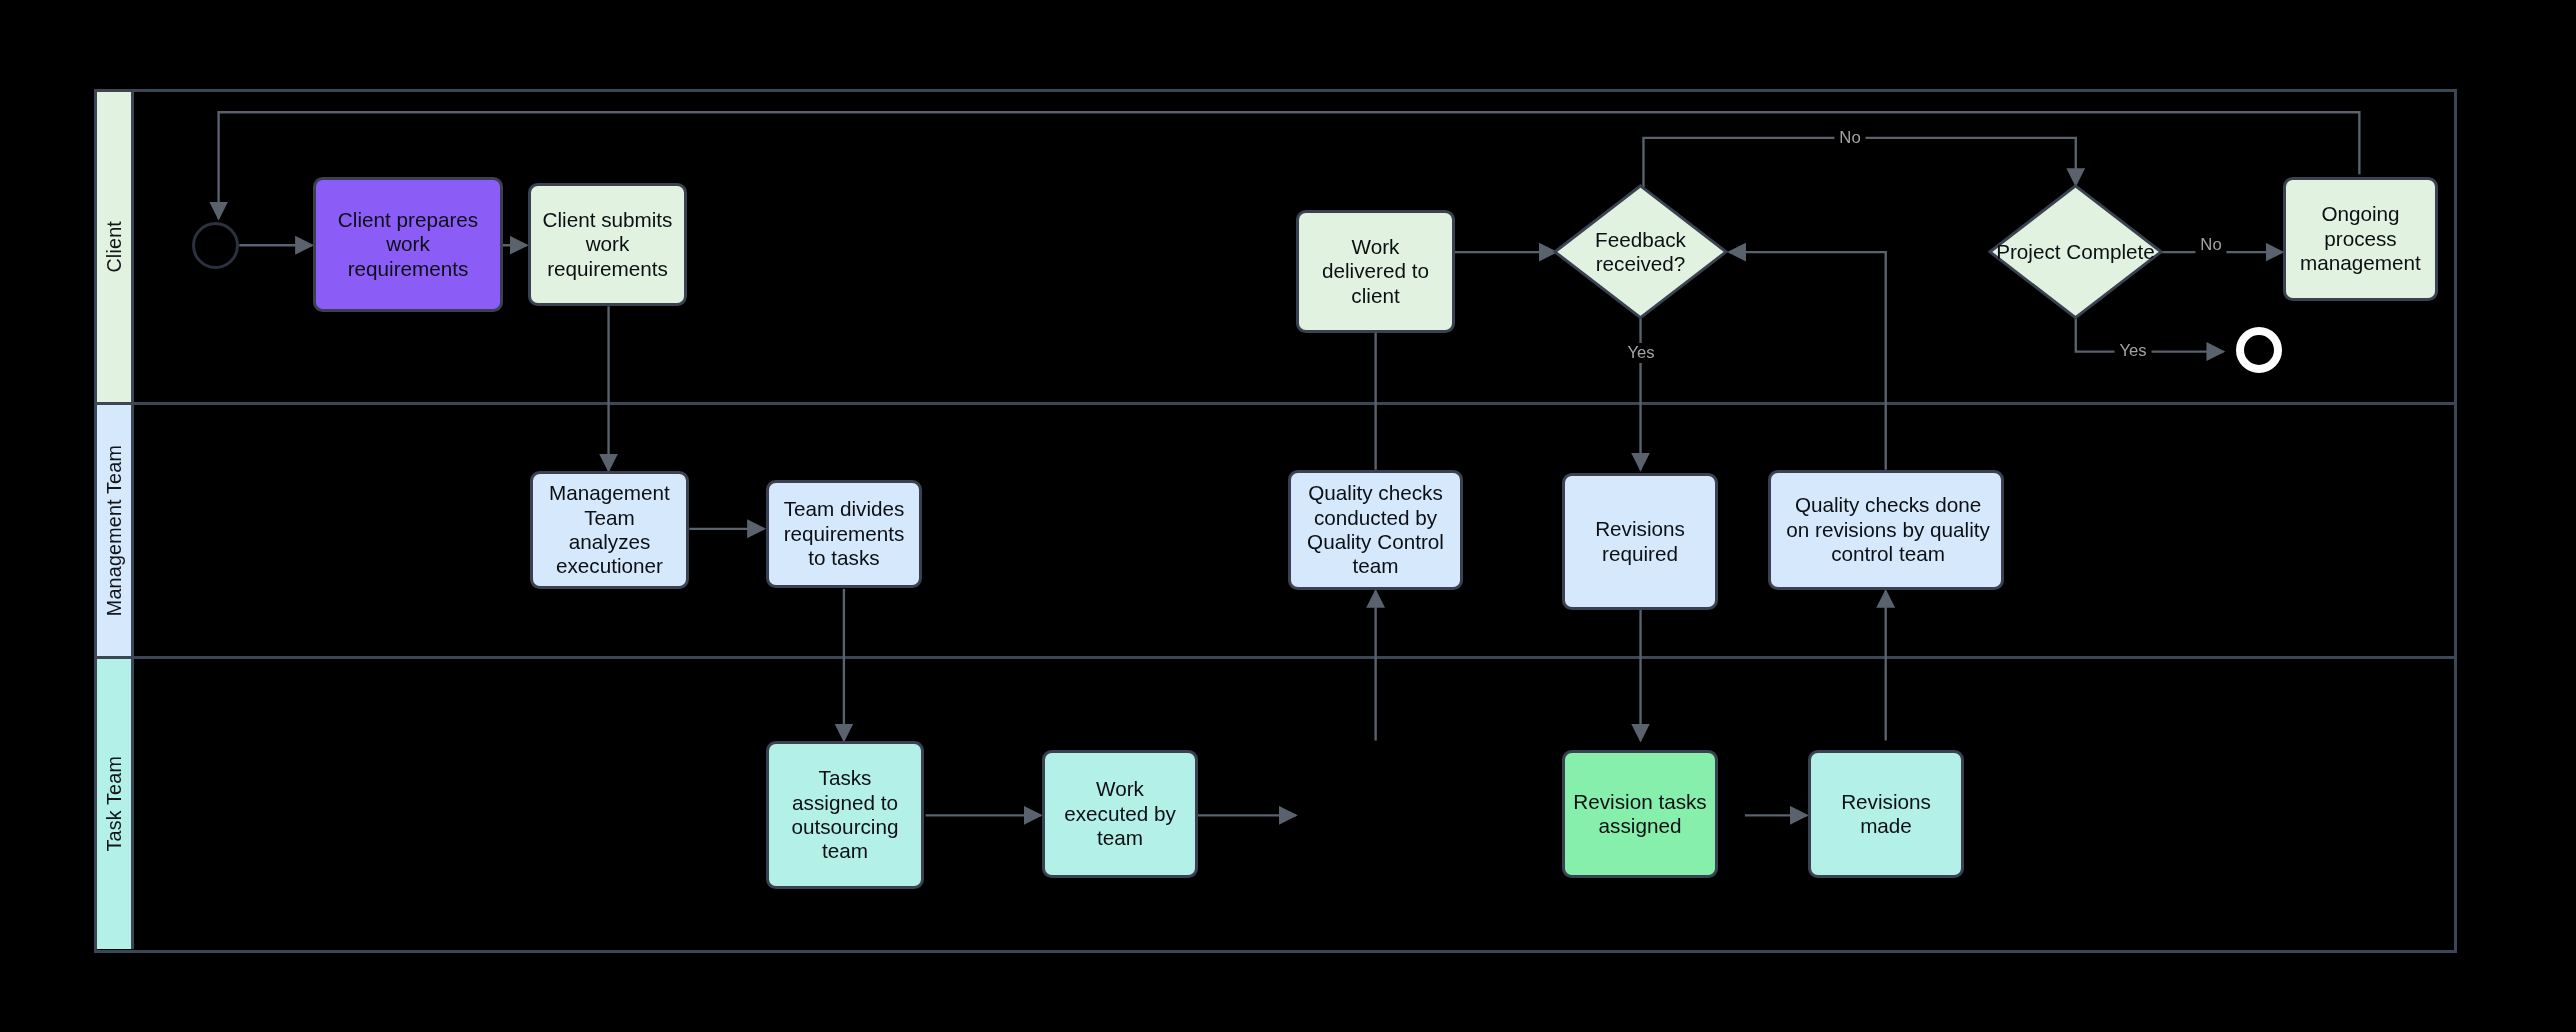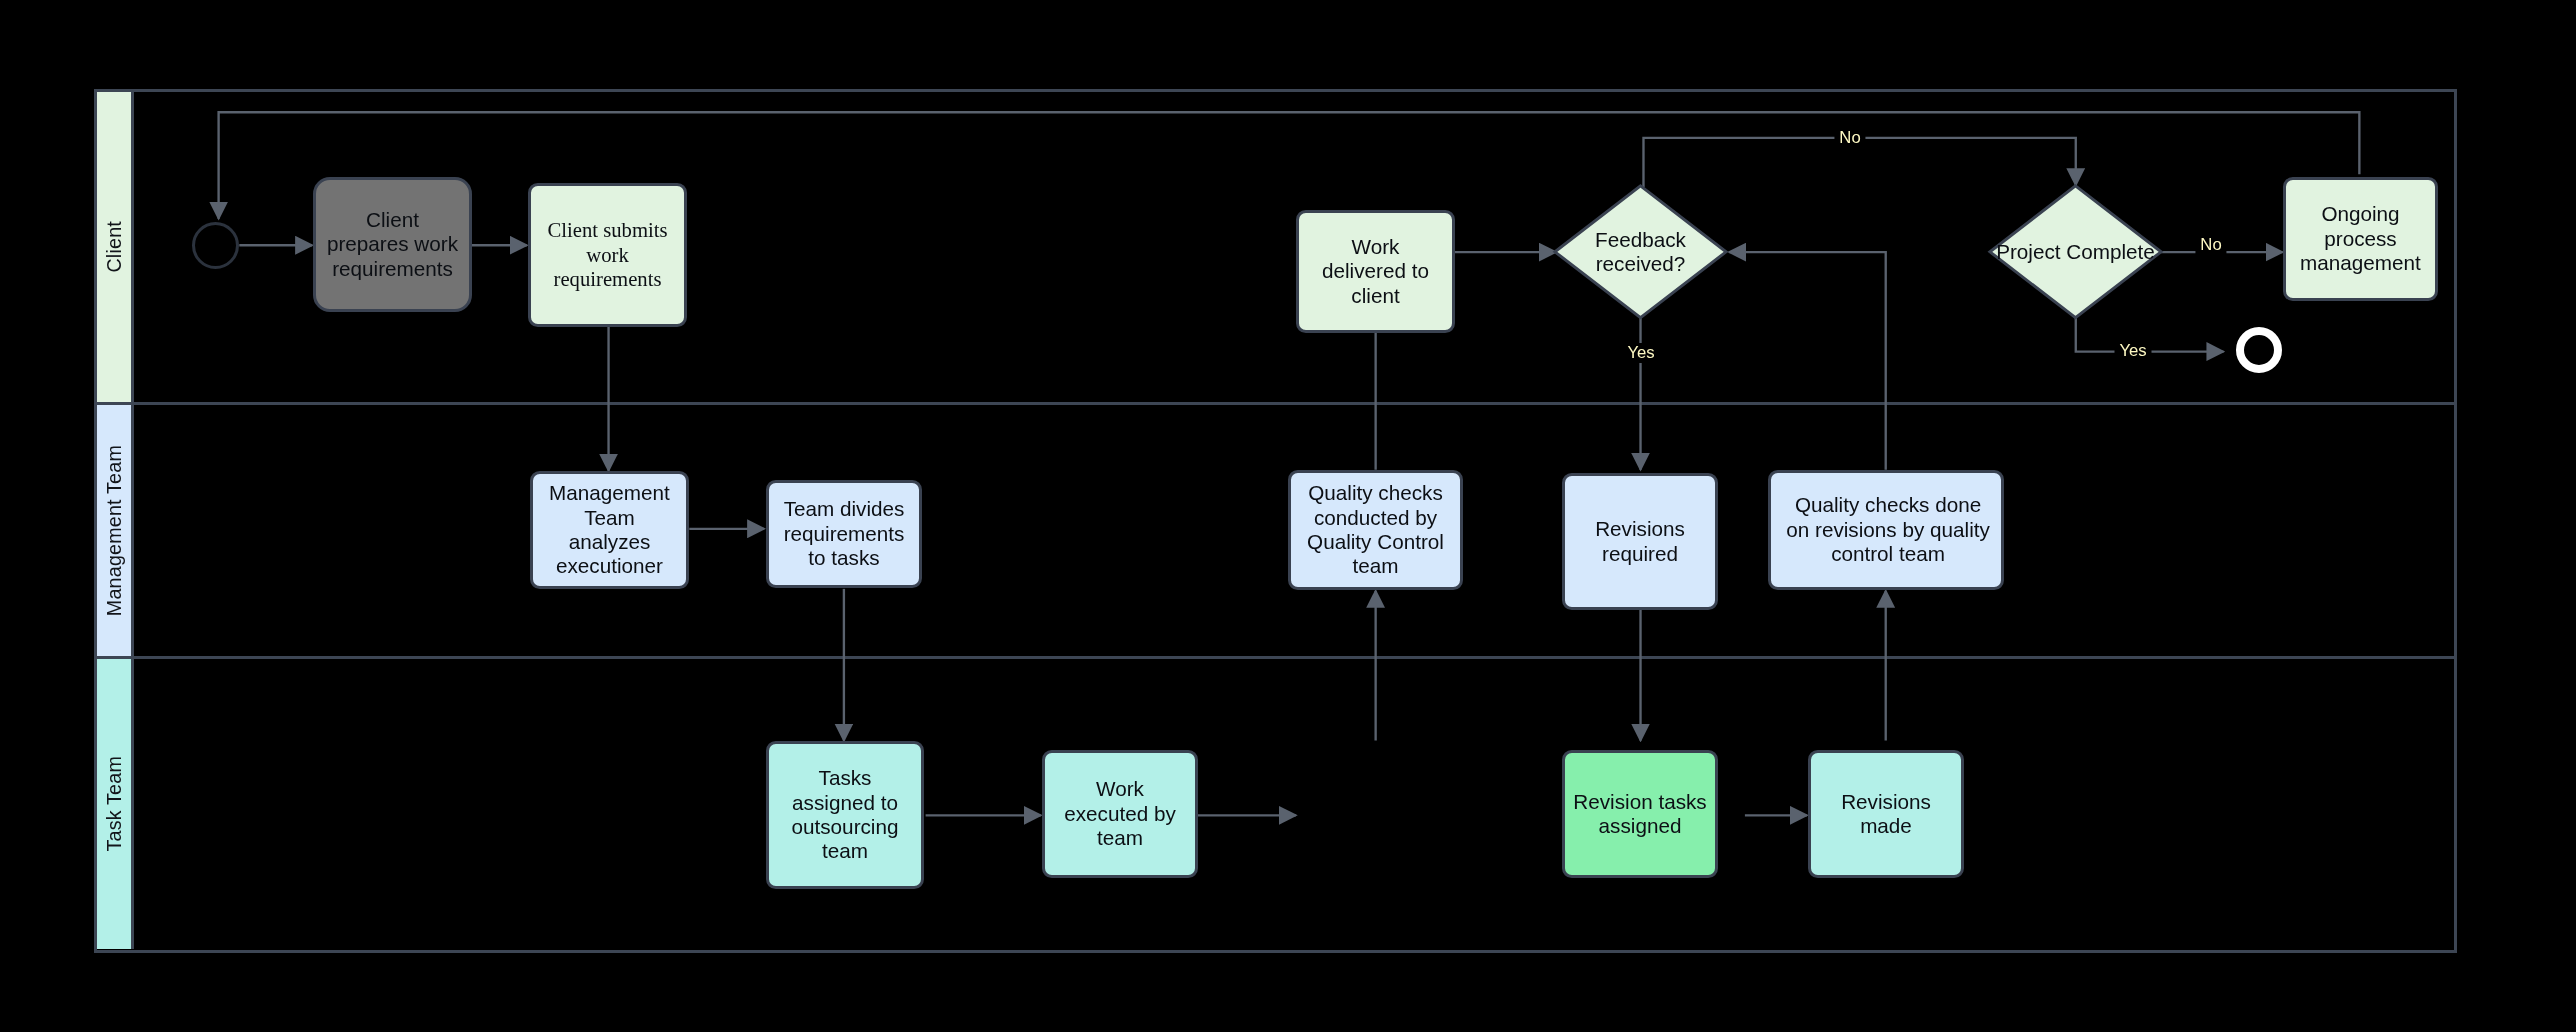--- a/index.html
+++ b/index.html
@@ -20,21 +20,21 @@
       font-size:20.7px;line-height:1.18;color:#0c0f14;padding:5.9px 7.9px;}
   .diamond{position:absolute;}
   .diamond .dshape{position:absolute;inset:0;}
   .diamond .dlabel{position:absolute;inset:0;display:flex;align-items:center;justify-content:center;
       text-align:center;font-size:20.7px;line-height:1.18;color:#0c0f14;}
 
   .terminal{position:absolute;border-radius:50%;box-sizing:border-box;}
   .terminal.start{border:3px solid #2b323d;background:transparent;}
   .terminal.end{border:8.9px solid #ffffff;background:transparent;}
 
-  .edgelabel{position:absolute;font-size:16.7px;color:#fef9c3;background:#000;padding:0 4.9px;
+  .edgelabel{position:absolute;font-size:16.7px;color:#a3a3a3;background:#000;padding:0 4.9px;
       transform:translate(-50%,-50%);white-space:nowrap;}
 </style>
 </head>
 <body>
 
 <div id="stage">
 
   <div class="pool" style="left:94px;top:89px;width:2363px;height:864px;">
 
     <div class="lane" style="left:0;top:0;width:2357px;height:313px;">
@@ -101,25 +101,25 @@
 
       <path d="M2158,256 L2318,256"></path>
 
       <path d="M2108,320 L2108,357 L2258,357"></path>
     </g>
   </svg>
 
   <div class="terminal start" style="left:192px;top:222px;width:47px;height:47px;"></div>
   <div class="terminal end" style="left:2236px;top:327px;width:46px;height:46px;"></div>
 
-  <div class="node" style="left:313px;top:177px;width:159px;height:135px;background:#737373;border-radius:17px;">
+  <div class="node" style="left:313px;top:177px;width:190px;height:135px;background:#8b5cf6;">
     <span>Client prepares work requirements</span>
   </div>
 
-  <div class="node" style="left:528px;top:183px;width:159px;height:144px;background:#e1f3e0;font-family:Liberation Serif, serif;">
+  <div class="node" style="left:528px;top:183px;width:159px;height:123px;background:#e1f3e0;">
     <span>Client submits work requirements</span>
   </div>
 
   <div class="node" style="left:1296px;top:186px;width:159px;height:123px;background:#e1f3e0;margin-top:24px;">
     <span>Work delivered to client</span>
   </div>
 
   <div class="diamond" style="left:1552px;top:183px;width:177px;height:138px;">
     <svg class="dshape" viewBox="0 0 180 140" preserveAspectRatio="none">
       <polygon points="90,3 177,70 90,137 3,70" fill="#e1f3e0" stroke="#3a4251" stroke-width="3"></polygon>

